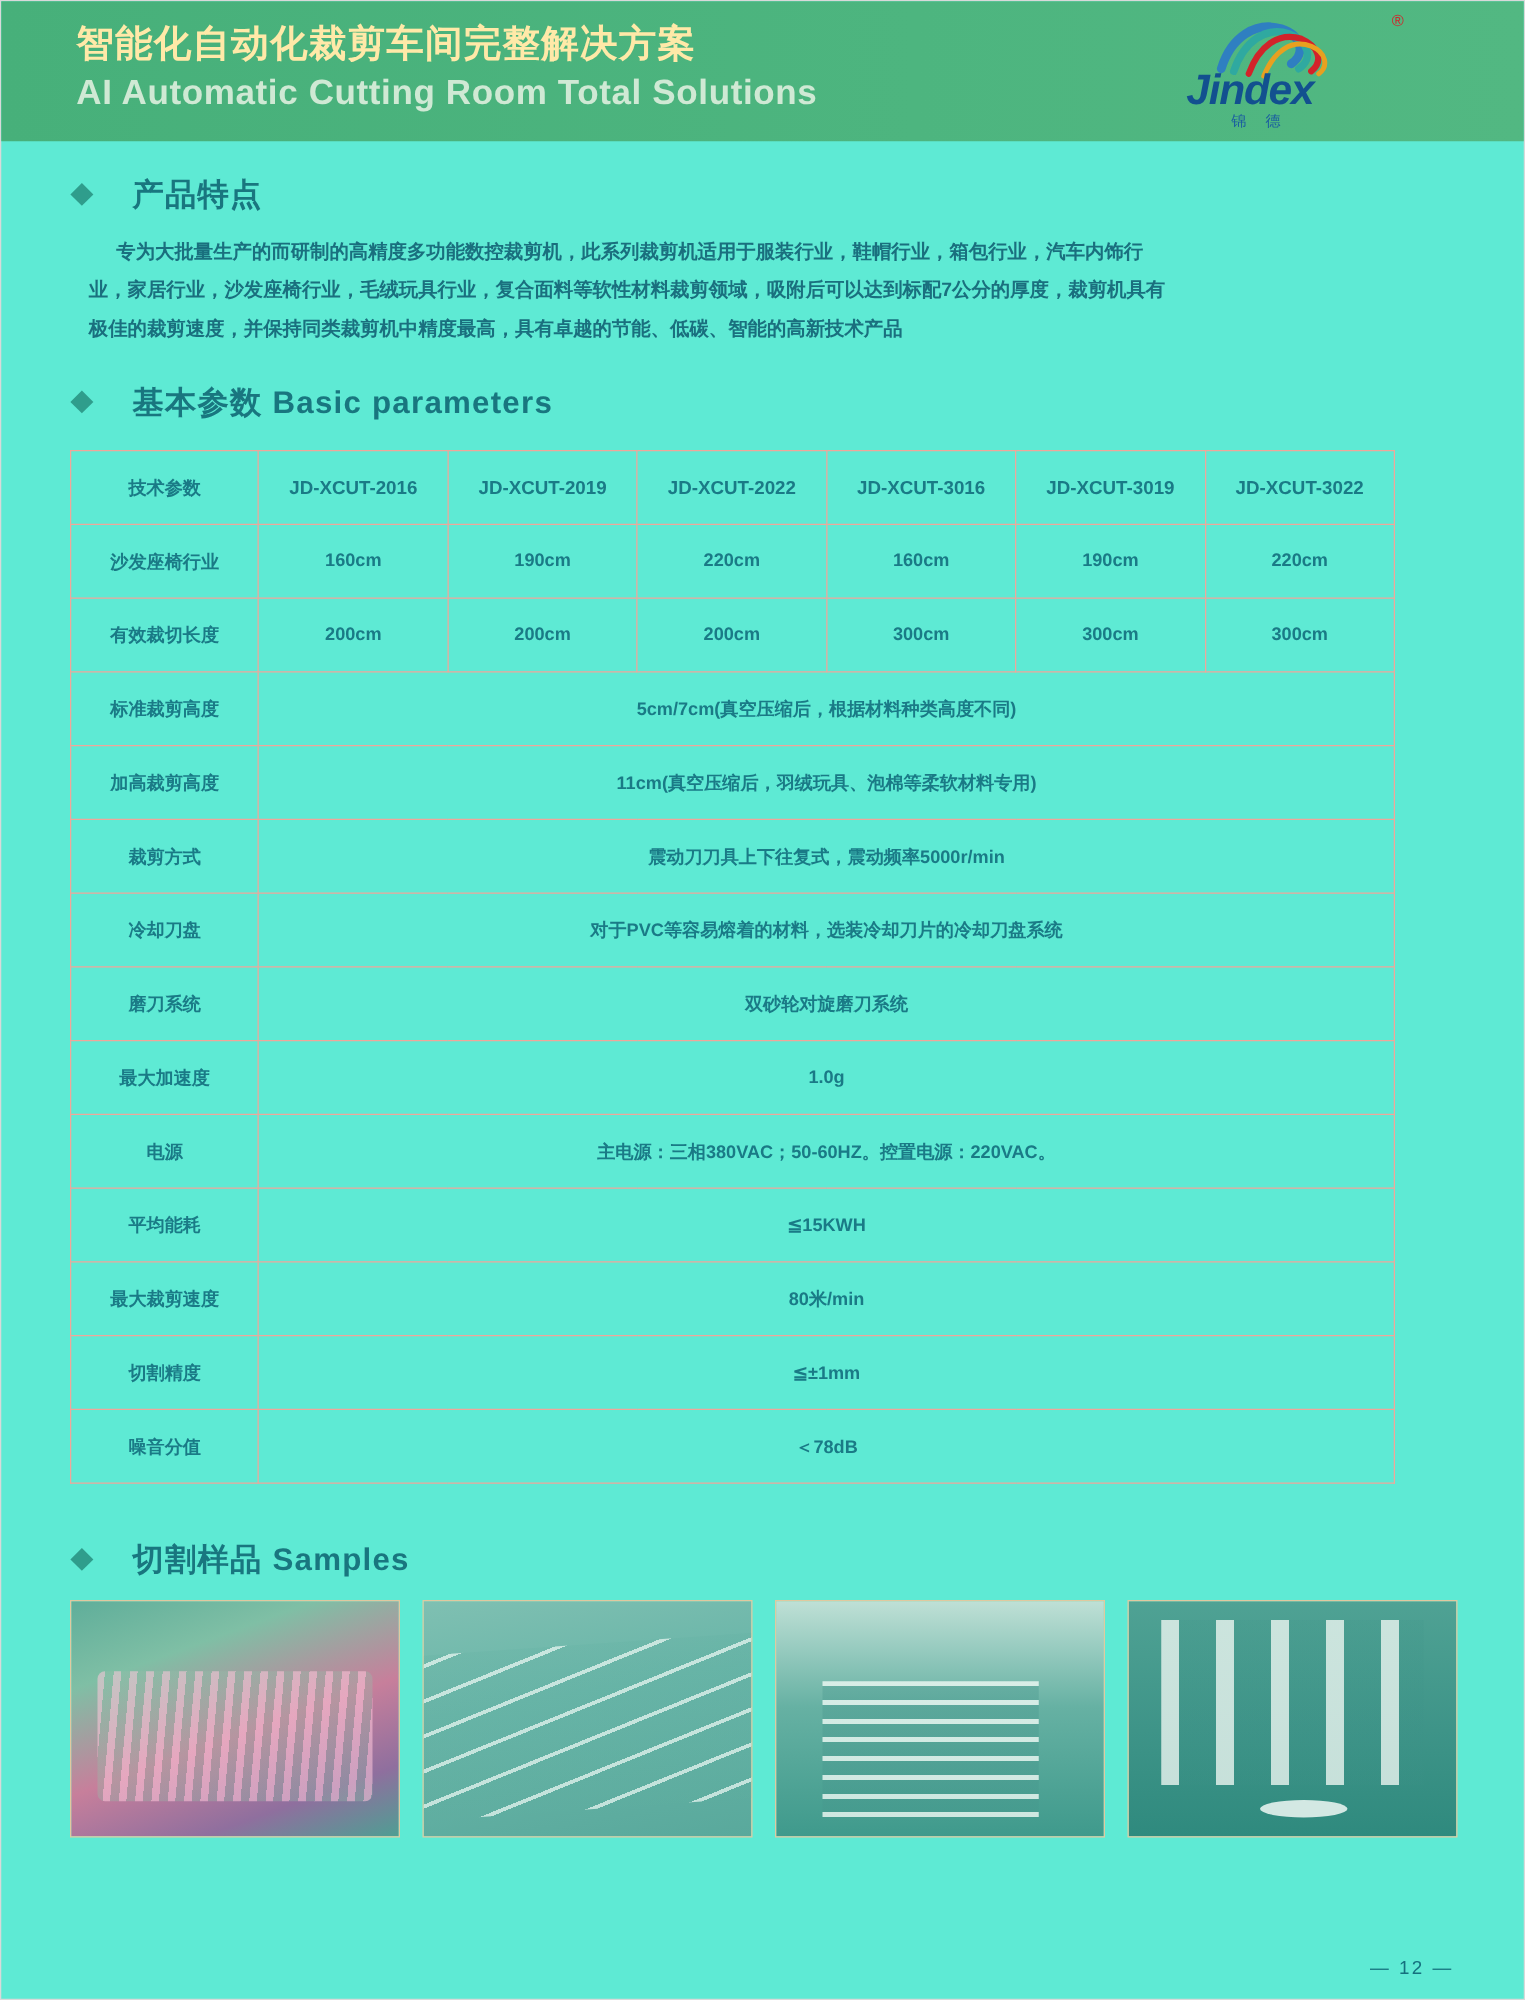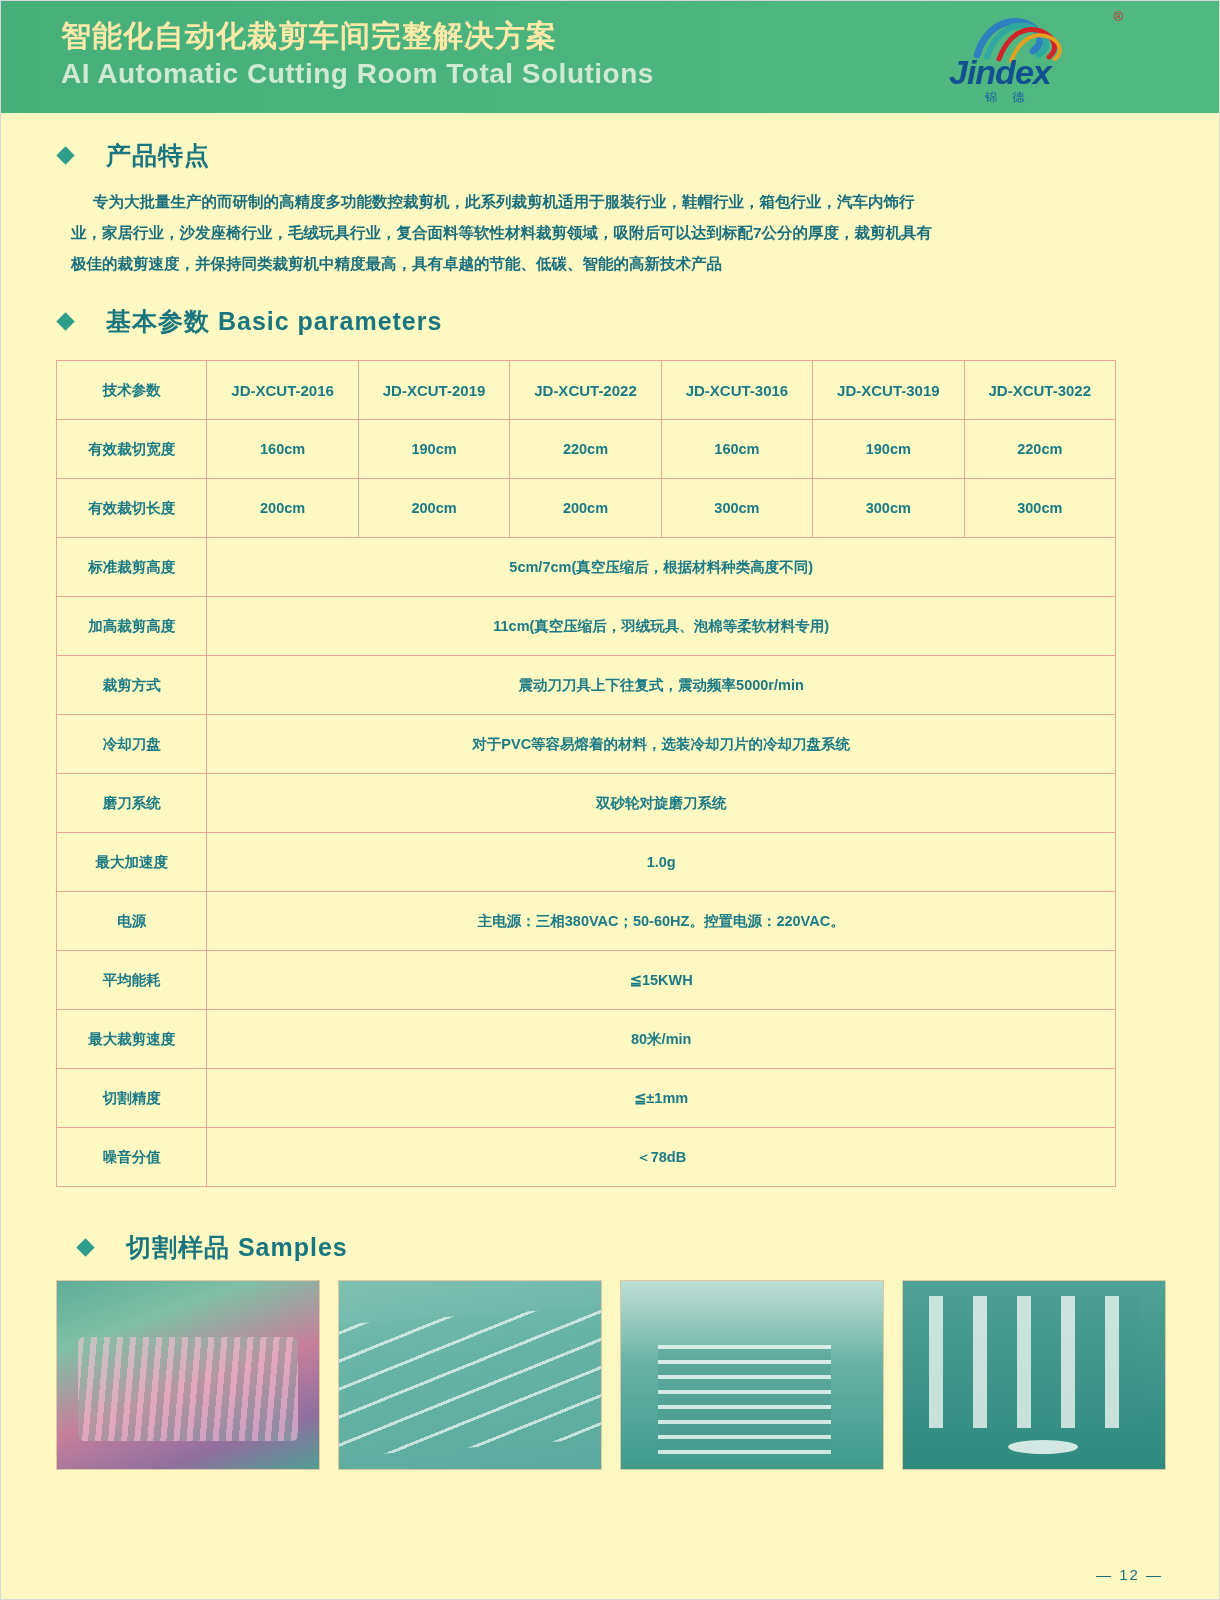--- a/index.html
+++ b/index.html
@@ -11,21 +11,21 @@
     height: 1600px;
     background: #fa8072;
     font-family: "Liberation Sans", sans-serif;
     position: relative;
     overflow: hidden;
   }
   .page {
     position: relative;
     width: 1220px;
     height: 1600px;
-    background: #fef9c3;
+    background: #5eead4;
     border: 1px solid #d9d9d9;
   }
   
   .header {
     position: relative;
     height: 112px;
     background: #4caf7d;
     background: linear-gradient(90deg, #47b07a 0%, #4db57f 60%, #52b882 100%);
     overflow: hidden;
   }
@@ -148,21 +148,21 @@
     font-weight: bold;
   }
   td.label {
     width: 150px;
     font-size: 14.5px;
   }
   .col-model { width: 151px; }
   
   .samples-head {
     margin-top: 44px;
-    padding-left: 72px;
+    padding-left: 52px;
   }
   .samples-row {
     display: flex;
     gap: 18px;
     margin: 16px 0 0 55px;
     width: 1110px;
   }
   .sample {
     width: 268px;
     height: 190px;
@@ -270,21 +270,21 @@
           <td class="head-cell label">技术参数</td>
           <td class="head-cell col-model">JD-XCUT-2016</td>
           <td class="head-cell col-model">JD-XCUT-2019</td>
           <td class="head-cell col-model">JD-XCUT-2022</td>
           <td class="head-cell col-model">JD-XCUT-3016</td>
           <td class="head-cell col-model">JD-XCUT-3019</td>
           <td class="head-cell col-model">JD-XCUT-3022</td>
         </tr>
 
         <tr>
-          <td class="label">有效裁切宽度</td>
+          <td class="label">沙发座椅行业</td>
           <td>160cm</td>
           <td>190cm</td>
           <td>220cm</td>
           <td>160cm</td>
           <td>190cm</td>
           <td>220cm</td>
         </tr>
 
         <tr>
           <td class="label">有效裁切长度</td>

